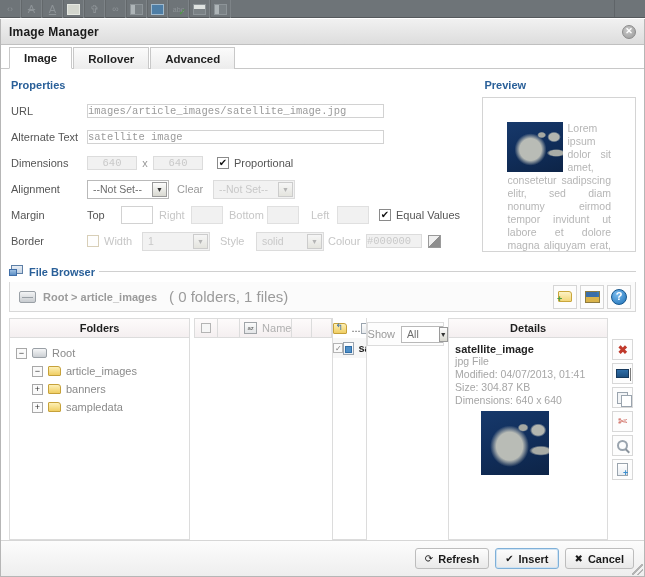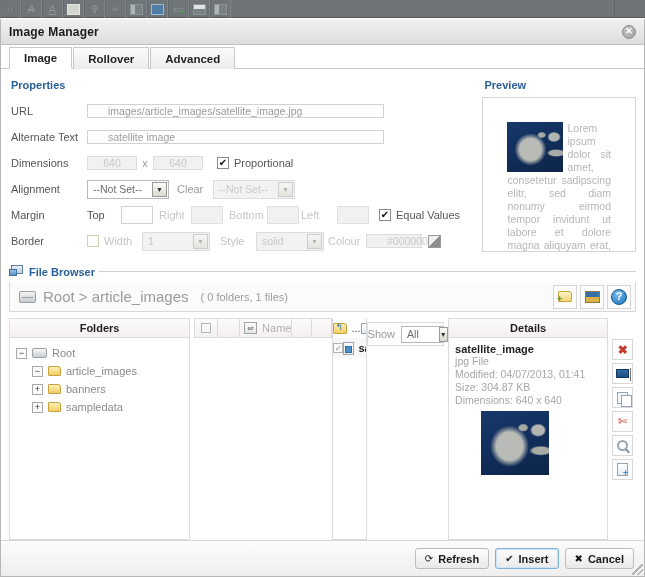--- a/index.html
+++ b/index.html
@@ -92,22 +92,22 @@
   #section-title {
     color: #2a6099; font-weight: bold; font-size: 11px;
     margin: 2px 0 8px 2px;
   }
   .row { display: flex; align-items: center; height: 24px; margin-bottom: 2px; }
   .lbl { width: 78px; color: #555555; font-size: 11px; padding-left: 2px; }
   .lbl.dim { color: #bcbcbc; }
   .inp {
     border: 1px solid #d2d2d2; height: 14px; background: #fff;
     color: #9b9b9b; font-size: 10.5px;
-    padding: 0 20px; display: flex; align-items: center;
-    font-family: Liberation Sans, sans-serif;
+    padding: 0 0; display: flex; align-items: center;
+    font-family: Liberation Mono, monospace;
   }
   .inp.dis { background: #f1f1f1; border-color: #dcdcdc; color: #c9c9c9; }
   #url-input { width: 297px; }
   #alt-input { width: 297px; }
   .dim-input { width: 50px; justify-content: center; }
   .x-sep { width: 16px; text-align: center; color: #999; }
   .cbx {
     width: 12px; height: 12px; border: 1px solid #8a8a8a; background: #fff;
     display: inline-flex; align-items: center; justify-content: center;
     font-size: 10px; color: #111; line-height: 1; margin-right: 5px; cursor: pointer;
@@ -174,22 +174,22 @@
   #crumb-bar {
     height: 30px; border: 1px solid #d8d8d8; border-top: none;
     background: #fbfbfb; display: flex; align-items: center; padding: 0 4px;
     margin-top: 4px;
   }
   .drive-ic {
     width: 17px; height: 12px; border: 1px solid #9aa0a6; border-radius: 2px;
     background: linear-gradient(#f3f4f5,#c8ccd0); margin: 0 7px 0 5px; position: relative;
   }
   .drive-ic:after { content:''; position:absolute; left:2px; right:2px; top:5px; height:1px; background:#9aa0a6; }
-  #crumb-text { color: #9b9b9b; font-size: 15px; }
-  #crumb-count { color: #9b9b9b; font-size: 11px; margin-left: 12px; }
+  #crumb-text { color: #9b9b9b; font-size: 11px; font-weight: bold; }
+  #crumb-count { color: #9b9b9b; font-size: 15px; margin-left: 12px; }
   #crumb-tools { margin-left: auto; display: flex; }
   .tool-btn {
     width: 24px; height: 24px; border: 1px solid #d6d6d6; background: #fdfdfd;
     display: flex; align-items: center; justify-content: center; margin-left: 3px;
     cursor: pointer;
   }
   .folder-ic { width:14px; height:11px; background: linear-gradient(#fdf3c6,#f2d679);
     border:1px solid #c9a63c; border-radius: 1px 3px 1px 1px; position: relative; }
   .plus-badge { position:absolute; left:-2px; bottom:-3px; color:#4d9e3f; font-size:9px; line-height:1; font-weight:bold;}
   .img-up { width:15px; height:12px; border:1px solid #8d7a3f; background: linear-gradient(#3a6ea8 0 55%, #d9b34a 55% 100%); position:relative;}
@@ -413,21 +413,21 @@
       </div>
 
       <div class="row">
         <div class="lbl">Margin</div>
         <div class="mg-lbl">Top</div>
         <div class="mg-box"></div>
         <div class="mg-lbl dim" style="padding-left:6px">Right</div>
         <div class="mg-box dis"></div>
         <div class="mg-lbl dim" style="width:44px;padding-left:6px">Bottom</div>
         <div class="mg-box dis"></div>
-        <div class="mg-lbl dim" style="padding-left:2px">Left</div>
+        <div class="mg-lbl dim" style="padding-left:12px">Left</div>
         <div class="mg-box dis"></div>
         <div style="width:10px"></div>
         <div class="cbx">✔</div>
         <div class="cbx-lbl">Equal Values</div>
       </div>
 
       <div class="row">
         <div class="lbl">Border</div>
         <div class="cbx off">✓</div>
         <div class="mg-lbl dim" style="width:38px">Width</div>

